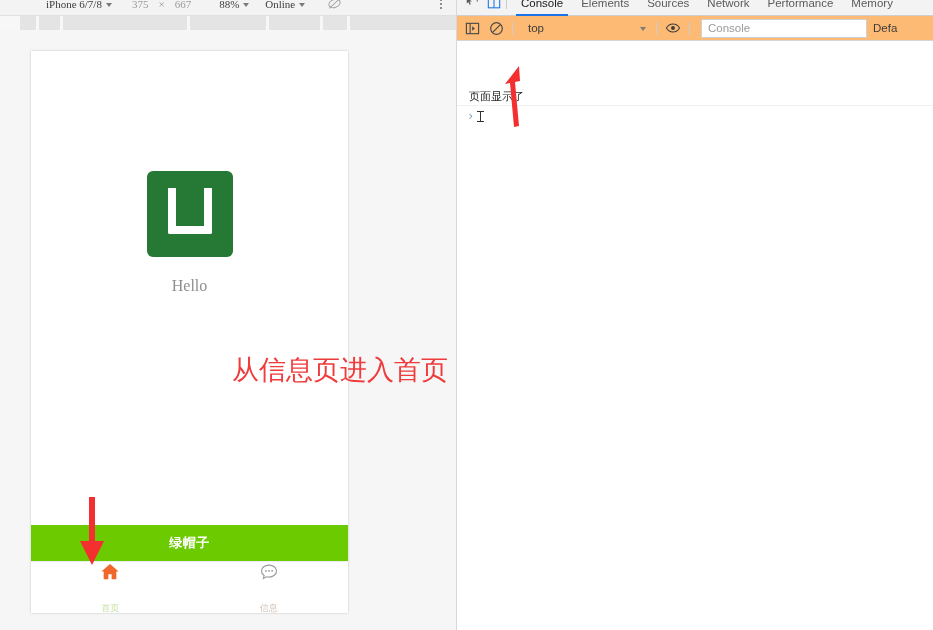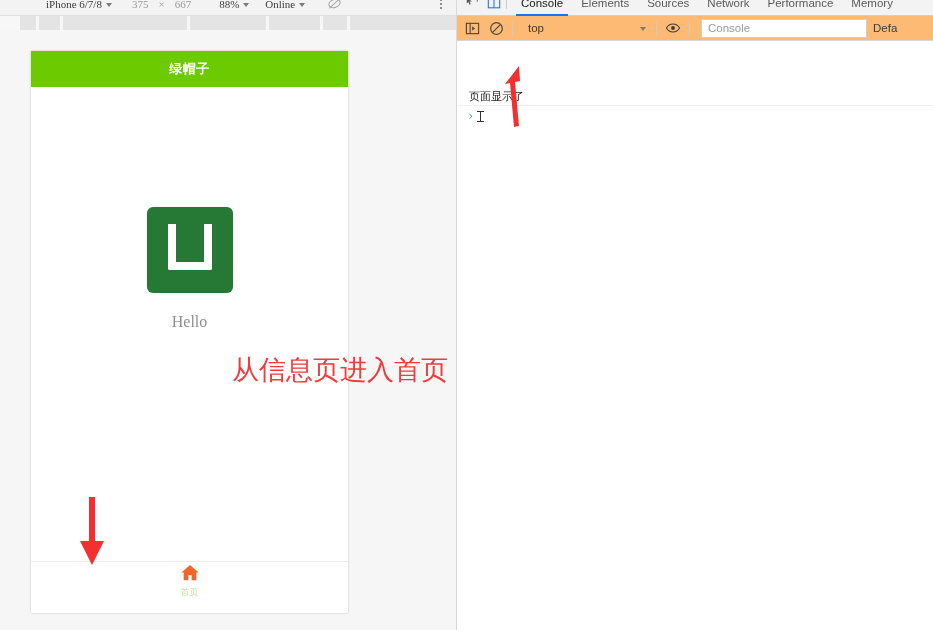--- a/index.html
+++ b/index.html
@@ -114,21 +114,21 @@
   }
   
   #tabbar {
     flex: 0 0 52px; height: 52px;
     border-top: 1px solid #ededed;
     display: flex; align-items: stretch;
     background: #ffffff;
   }
   .tab {
     flex: 1 1 0; display: flex; flex-direction: column;
-    align-items: center; justify-content: flex-start; gap: 4px;
+    align-items: center; justify-content: flex-end; gap: 21px;
     cursor: pointer;
   }
   .tab-icon { width: 22px; height: 22px; display:block; }
   .tab-label { font-size: 9px; line-height: 1; }
   .tab-label.active { color: #c8dfa0; }
   .tab-label.idle   { color: #cfc3b6; }
 
   
   #right-pane {
     position: absolute; left: 456px; top: 0;
@@ -283,42 +283,53 @@
       <div class="seg" style="left:190px; width:76px;"></div>
       <div class="seg" style="left:269px; width:51px;"></div>
       <div class="seg" style="left:323px; width:24px;"></div>
       <div class="seg" style="left:350px; width:106px;"></div>
     </div>
 
     <div id="device-canvas"></div>
 
     <div id="phone">
 
-      <div id="app-header">
-        <span id="app-title">绿帽子</span>
-      </div>
-
       <div id="app-body">
         <div id="logo">
           <div id="logo-u"></div>
         </div>
         <div id="hello">Hello</div>
+      </div>
+
+      <div id="app-header">
+        <span id="app-title">绿帽子</span>
       </div>
 
       <div id="tabbar">
 
         <div class="tab">
           <span class="tab-icon">
             <svg width="22" height="22" viewBox="0 0 24 24">
               <path d="M12 3.2 2.6 11.4h2.5V20h5.1v-5.6h3.6V20h5.1v-8.6h2.5z" fill="#f0662b"></path>
             </svg>
           </span>
           <span class="tab-label active">首页</span>
         </div>
 
+        <div class="tab">
+          <span class="tab-icon">
+            <svg width="22" height="22" viewBox="0 0 24 24">
+              <path d="M12 4.4c-4.6 0-8.2 2.9-8.2 6.5 0 2 1.1 3.8 2.9 5l-.8 3.1 3.4-1.8c.9.2 1.8.3 2.7.3 4.6 0 8.2-2.9 8.2-6.6S16.6 4.4 12 4.4z" fill="none" stroke="#9c9c9c" stroke-width="1.3"></path>
+              <circle cx="8.6" cy="10.8" r="1" fill="#9c9c9c"></circle>
+              <circle cx="12" cy="10.8" r="1" fill="#9c9c9c"></circle>
+              <circle cx="15.4" cy="10.8" r="1" fill="#9c9c9c"></circle>
+            </svg>
+          </span>
+          <span class="tab-label idle">信息</span>
+        </div>
 
 
       </div>
     </div>
   </div>
 
   <div id="right-pane">
 
     <div id="dt-tabs">
       <span class="tb-icon">

